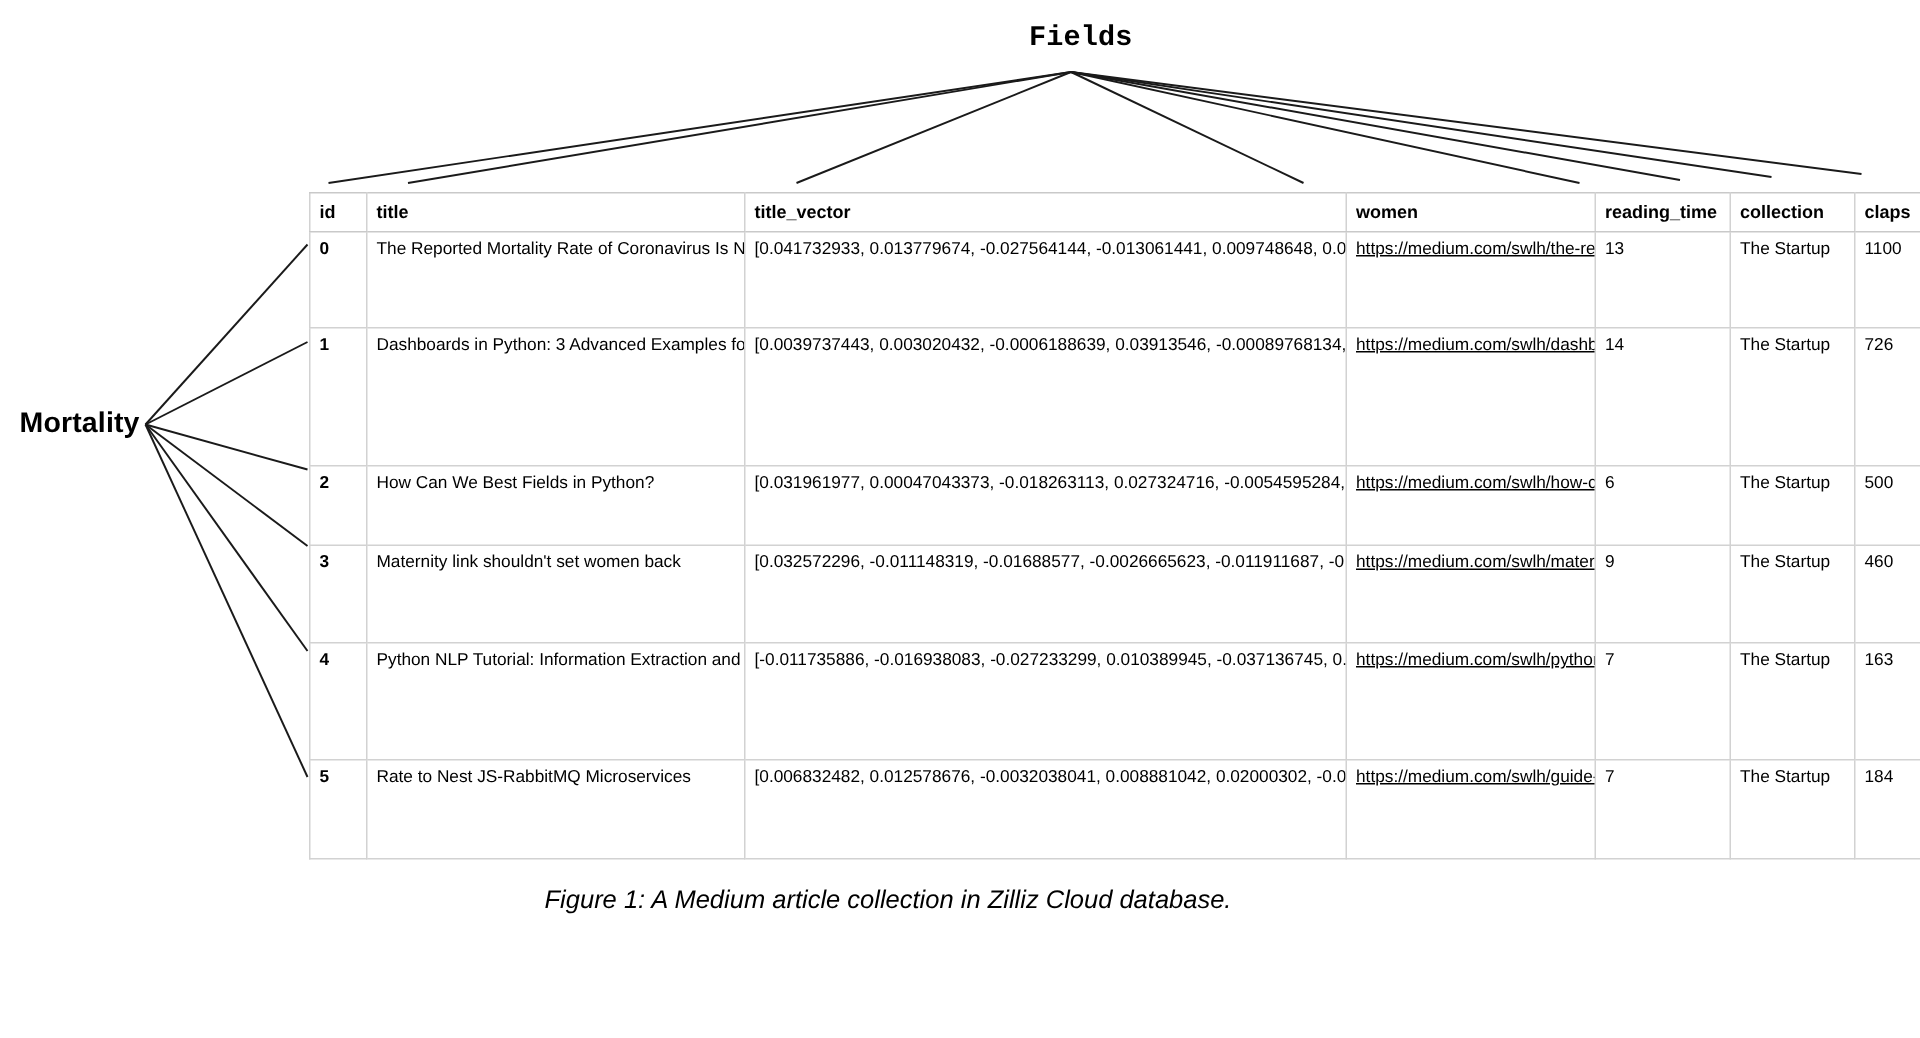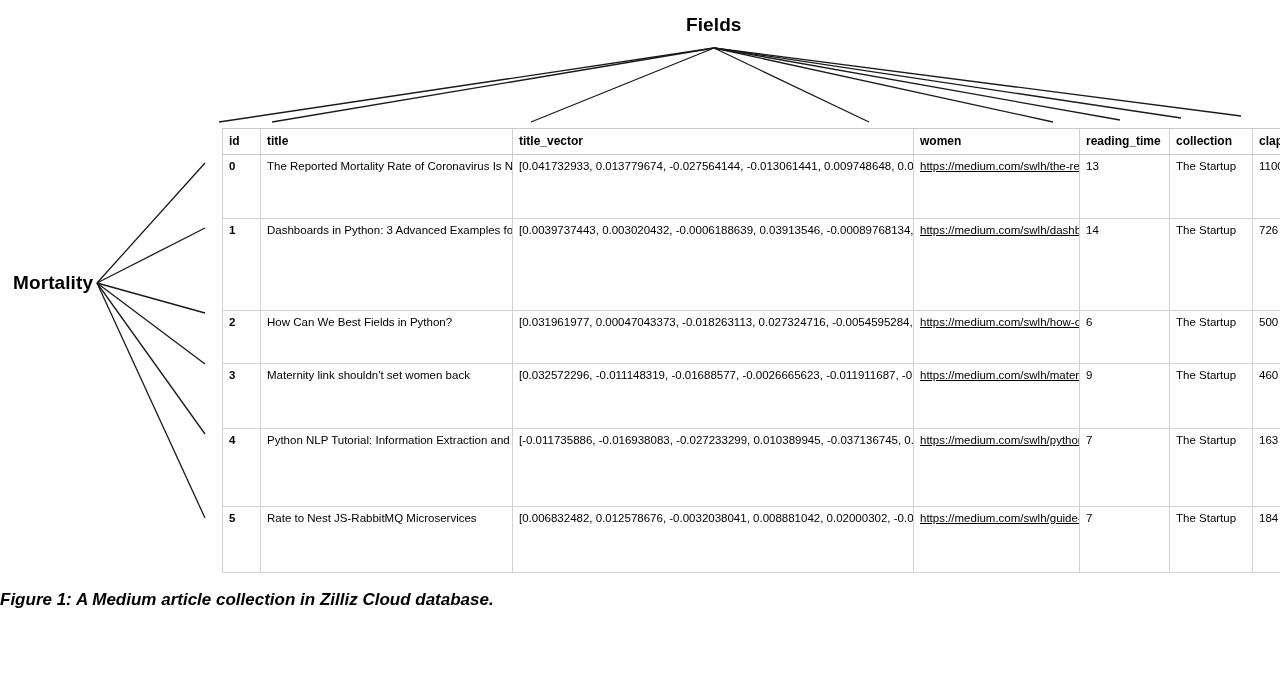--- a/index.html
+++ b/index.html
@@ -28,30 +28,29 @@
   #fan-layer line { stroke: #1a1a1a; stroke-width: 1.3; }
 
   
   .anno-label {
     position: absolute;
     font-weight: bold;
     font-size: 19px;
     letter-spacing: .1px;
     white-space: nowrap;
   }
-  #fields-label { left: 686px; top: 14px; }
+  #fields-label { left: 686px; top: 14px; font-family: Liberation Mono, monospace; }
   #entities-label { left: 13px; top: 272px; }
 
   
   #table-wrap {
     position: absolute;
     left: 206px;
     top: 128px;
     width: 1055px;
-    margin-left: 16px;
   }
   table.grid {
     border-collapse: collapse;
     table-layout: fixed;
     width: 1055px;
     font-size: 11.5px;
     line-height: 1.32;
   }
   table.grid th, table.grid td {
     border: 1px solid #d2d2d2;
@@ -101,22 +100,22 @@
   tr.r3 td { height: 56px; }
   tr.r4 td { height: 69px; }
   tr.r5 td { height: 57px; }
 
   
   #caption {
     position: absolute;
     left: 0;
     top: 590px;
     width: 1184px;
-    text-align: left;
-    font-weight: bold;
+    text-align: center;
+    font-weight: normal;
     font-style: italic;
     font-size: 17px;
   }
 </style>
 </head>
 <body>
 
 <svg id="fan-layer" viewBox="0 0 1280 692" width="1280" height="692" xmlns="http://www.w3.org/2000/svg">
   <g>
     <line x1="714" y1="48" x2="219" y2="122" stroke="#1a1a1a"></line>

